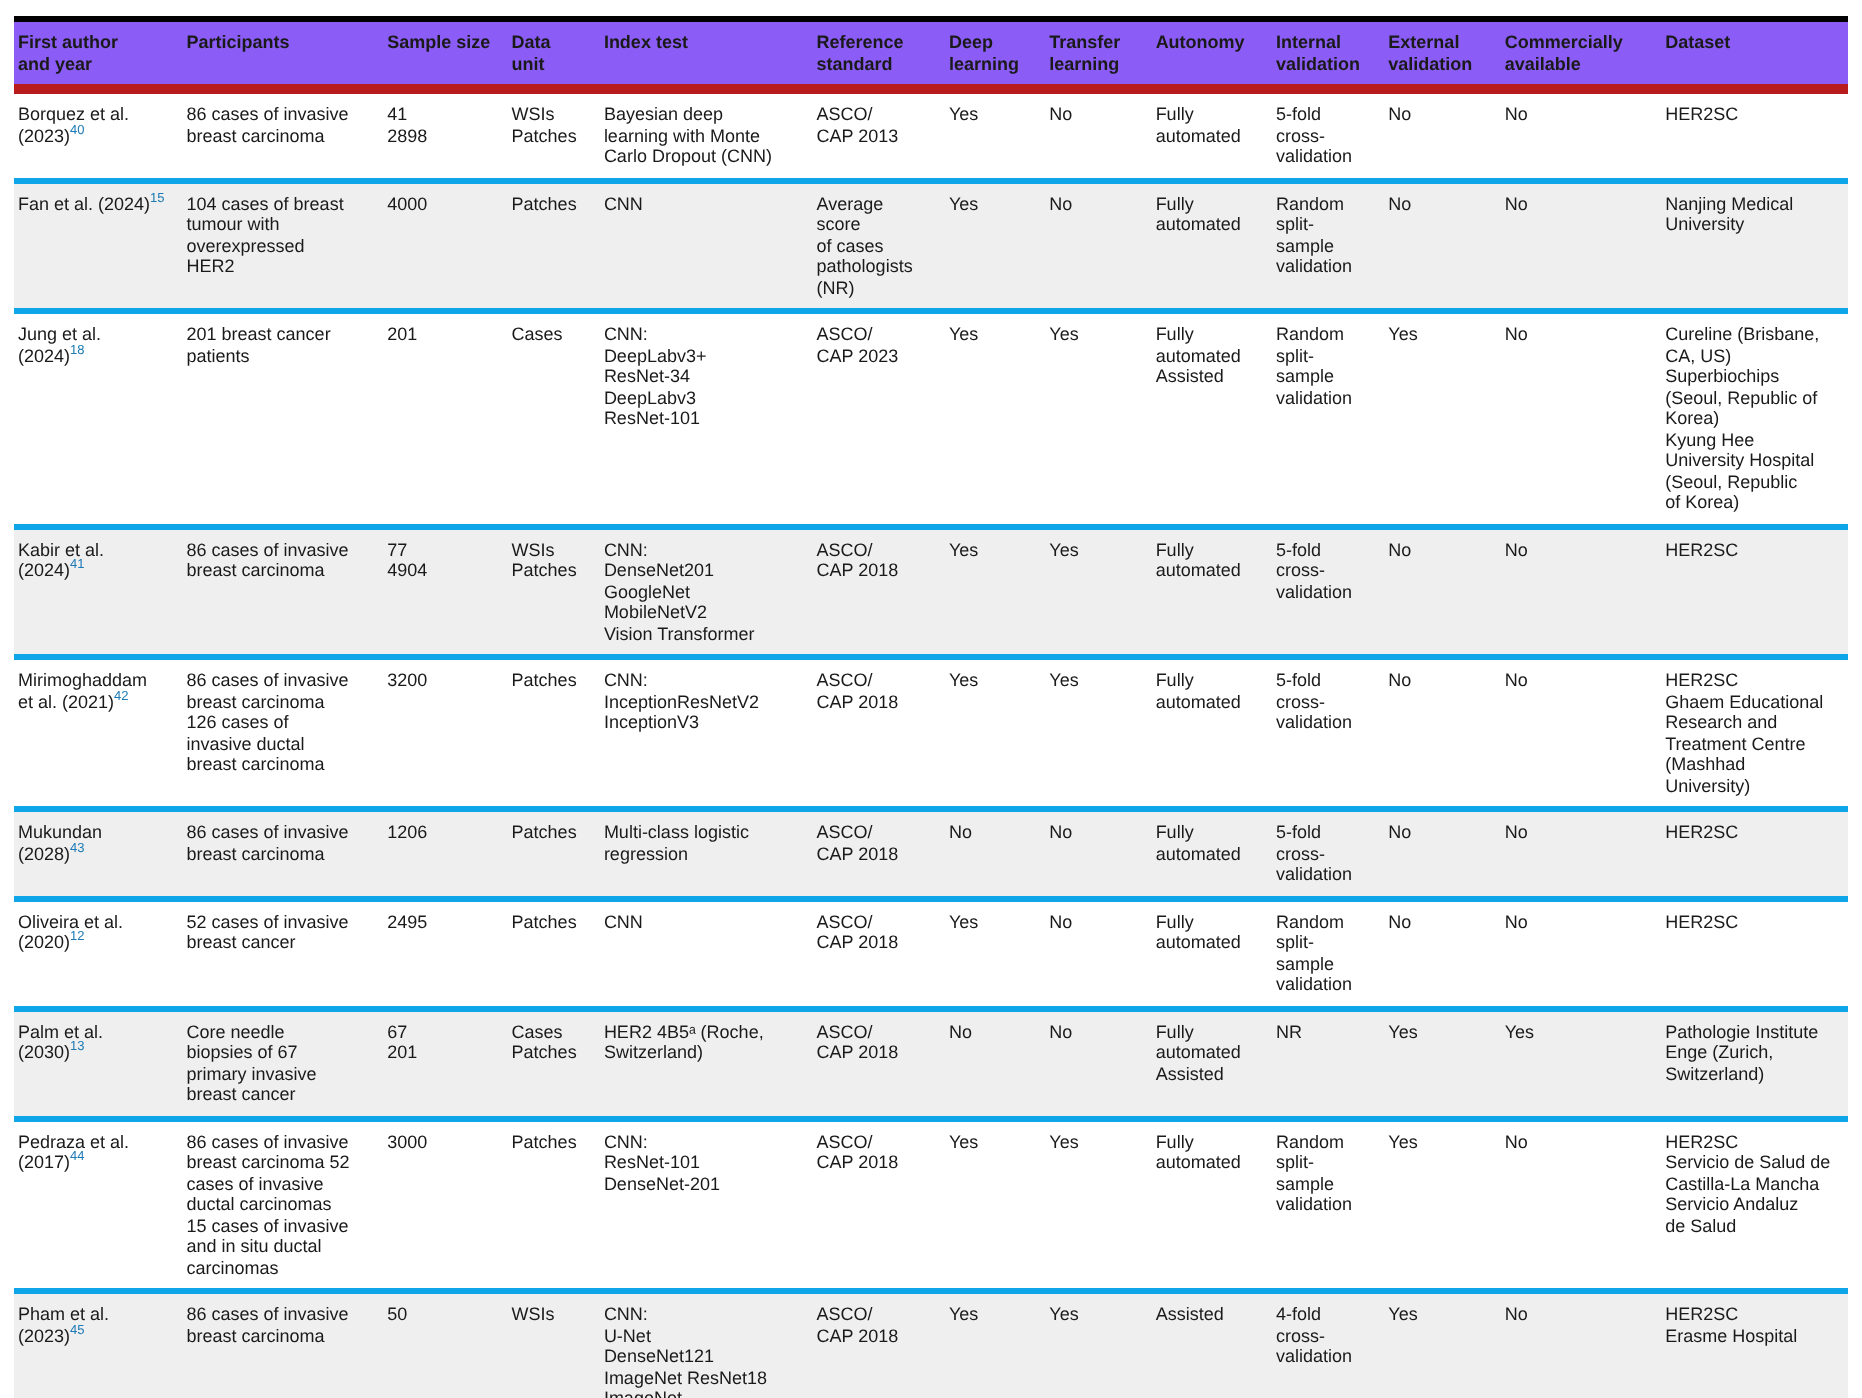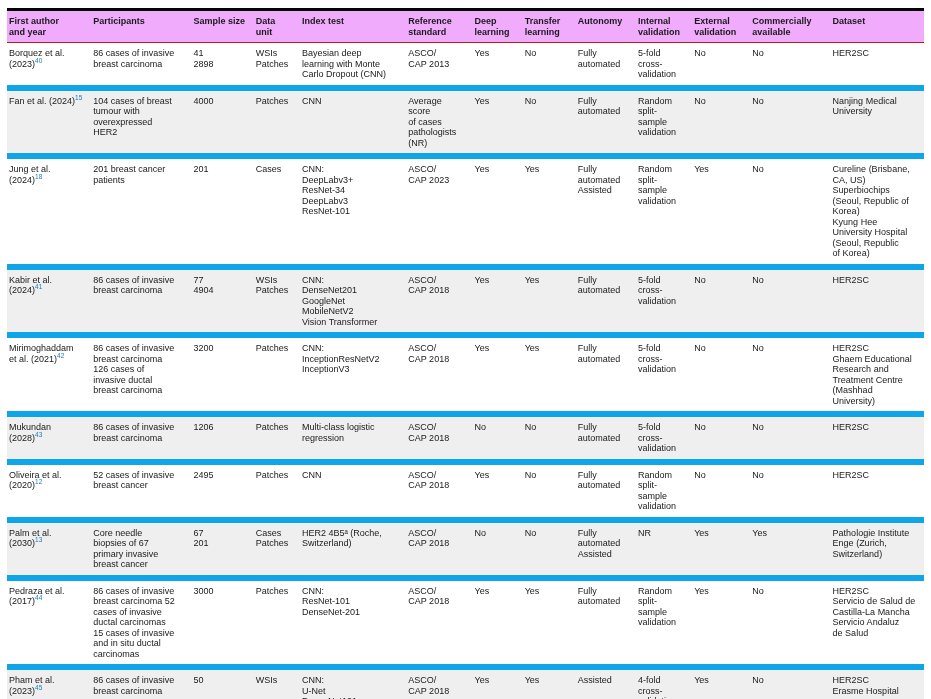--- a/index.html
+++ b/index.html
@@ -36,29 +36,29 @@
     line-height: 10.5px;
   }
   th, td {
     text-align: left;
     vertical-align: top;
     padding: 5px 7px 5px 2px;
     white-space: pre-line;
     overflow-wrap: break-word;
   }
   thead tr {
-    background: #f0abfc;
-    border-bottom: 1px solid #b91c1c;
+    background: #8b5cf6;
+    border-bottom: 5px solid #b91c1c;
   }
   thead th {
     font-weight: bold;
   }
   tbody tr {
     background: #ffffff;
-    border-bottom: 6px solid #0ea5e9;
+    border-bottom: 3px solid #0ea5e9;
   }
   tbody tr.alt {
     background: #efefef;
   }
   tbody tr:last-child {
     border-bottom: none;
   }
   sup.ref {
     color: #1c7ab6;
     font-size: 6.5px;

